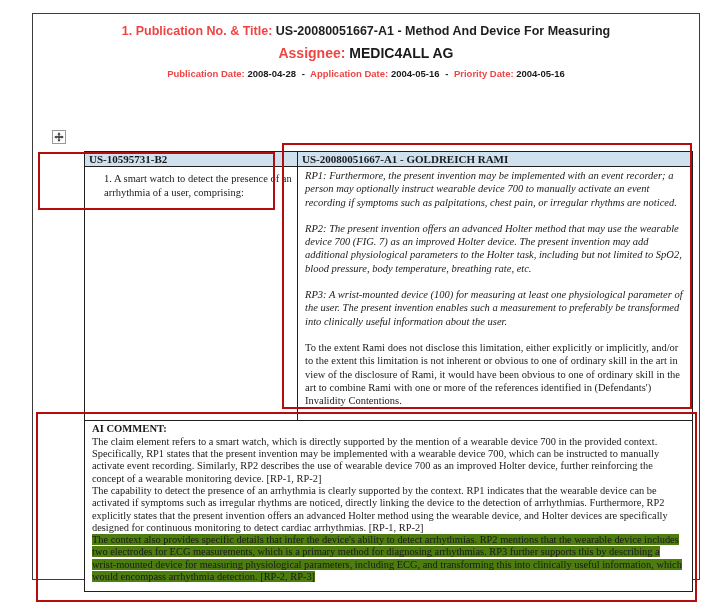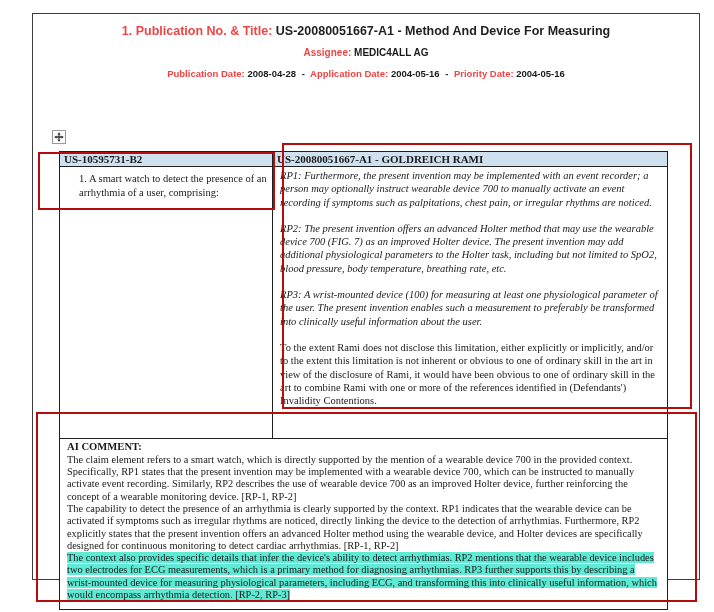--- a/index.html
+++ b/index.html
@@ -11,53 +11,53 @@
     position:absolute; left:32px; top:13px; width:668px; height:567px;
     border:1.5px solid #3c3c3c; box-sizing:border-box; background:#ffffff;
   }
   
   .doc-header {
     position:absolute; left:40px; top:20px; width:652px;
     text-align:center; font-family:"Liberation Sans", sans-serif; font-weight:bold;
   }
   .title-line { font-size:12.5px; line-height:22px; color:#1f1f1f; }
   .red { color:#ef4444; }
-  .assignee-line { font-size:10px; line-height:22px; }
+  .assignee-line { font-size:14px; line-height:22px; }
   .dates-line { font-size:9.5px; line-height:18px; margin-top:1px; }
   .dates-line .sep { color:#1f1f1f; padding:0 3px; }
   
   .move-handle {
     position:absolute; left:52px; top:130px; width:14px; height:14px;
     border:1px solid #9a9a9a; background:#fdfdfd; box-sizing:border-box;
     display:flex; align-items:center; justify-content:center; cursor:move;
   }
   .move-handle svg { width:10px; height:10px; display:block; }
   
   table.claim-chart {
-    position:absolute; left:59px; top:151px; width:608px;
+    position:absolute; left:84px; top:151px; width:608px;
     border-collapse:collapse; table-layout:fixed; background:#ffffff;
   }
   .claim-chart th, .claim-chart td {
     border:1px solid #1f1f1f; box-sizing:border-box;
     vertical-align:top; text-align:left;
   }
   .claim-chart th {
     height:15px; background:#cfe0ee; font-size:11px; font-weight:bold;
     padding:0 4px; line-height:14px; white-space:nowrap; overflow:hidden;
   }
   td.claim-cell { width:213px; height:248px; padding:5px 5px 0 19px;
     font-size:10.5px; line-height:13.5px; }
-  td.ref-cell { width:395px; padding:2px 7px 18px 7px; font-size:10.5px; line-height:13.3px; }
+  td.ref-cell { width:395px; padding:2px 7px 0 7px; font-size:10.5px; line-height:13.3px; }
   td.ref-cell p { margin:0 0 13px 0; }
   p.rp { font-style:italic; }
   p.conclusion { font-style:normal; margin-bottom:0; }
   td.ai-cell { height:163px; padding:2px 6px 8px 7px; font-size:10.4px; line-height:12.3px; }
   .ai-heading { font-weight:bold; font-size:10.6px; }
   .ai-para { margin:0; }
-  .hl { background:#5eead4; }
+  .hl { background:#4d7c0f; }
   
   .annotation {
     position:absolute; border:2px solid #b50d0d; box-sizing:border-box;
     background:transparent; pointer-events:none;
   }
   .rect-claim { left:38px; top:152px; width:237px; height:58px; }
   .rect-reference { left:282px; top:143px; width:410px; height:266px; }
   .rect-ai-comment { left:36px; top:412px; width:661px; height:190px; }
 </style>
 </head>

